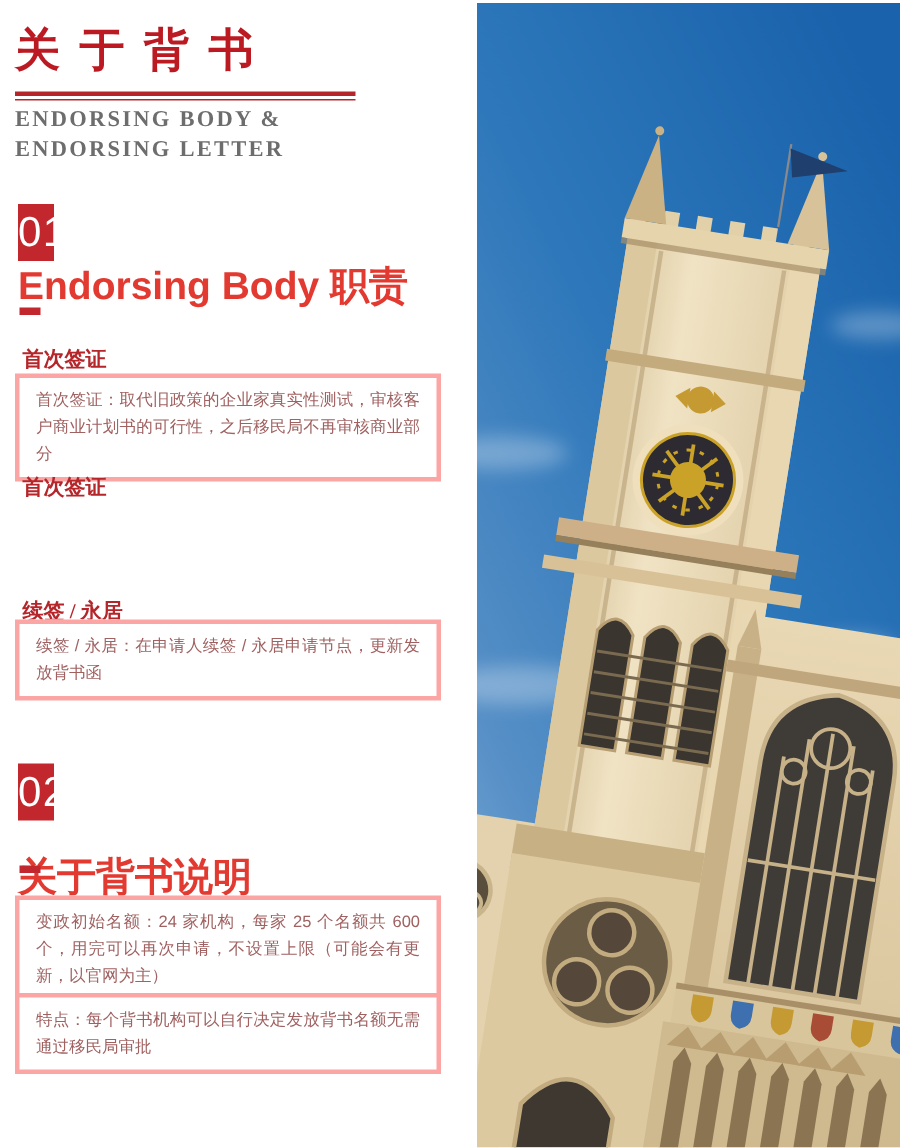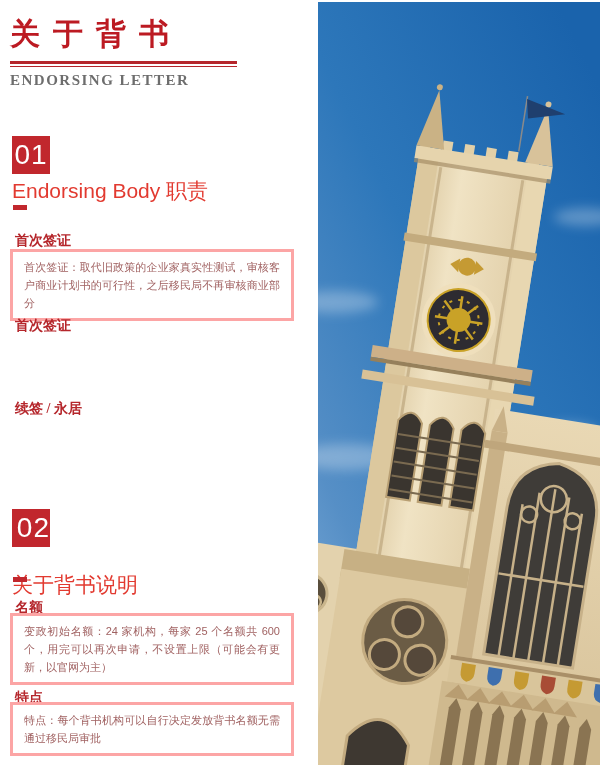--- a/index.html
+++ b/index.html
@@ -20,26 +20,26 @@
     border-top:3px solid #b5262b;border-bottom:1px solid #b5262b;
   }
   .subtitle{
     position:absolute;left:0;top:70px;
     font-family:"Liberation Serif", serif;font-weight:600;
     font-size:15px;line-height:20px;letter-spacing:1.5px;color:#6d6d6d;white-space:nowrap;
   }
 
   
   .num-badge{
-    position:absolute;left:2px;width:38px;height:38px;background:#c1272d;
+    position:absolute;left:2px;width:24px;height:38px;background:#c1272d;
     color:#ffffff;font-size:28px;line-height:38px;text-align:center;letter-spacing:1px;
   }
   .block-title{
     position:absolute;left:2px;margin:0;
-    font-size:21px;line-height:25px;font-weight:400;color:#e23a30;white-space:nowrap;
+    font-size:26px;line-height:25px;font-weight:700;color:#e23a30;white-space:nowrap;
   }
   .dash{position:absolute;left:3px;width:14px;height:5px;background:#c1272d;}
   .item-heading{
     position:absolute;left:1px;margin:4px;
     font-family:"Liberation Serif", serif;font-weight:bold;
     font-size:14px;line-height:16px;color:#b5262b;white-space:nowrap;
   }
   .textbox{
     position:absolute;left:0;width:256px;
     border:3px solid #fca5a5;background:#ffffff;
@@ -52,43 +52,45 @@
   .photo svg{display:block;}
 </style>
 </head>
 <body>
 
 <div class="left-col">
 
   <h1 class="page-title">关于背书</h1>
   <div class="title-rule"></div>
   <div class="subtitle">
+    <div>ENDORSING BODY &amp;</div>
     <div>ENDORSING LETTER</div>
   </div>
 
   <div class="num-badge" style="top:136px;">01</div>
   <h2 class="block-title" style="top:178px;">Endorsing Body 职责</h2>
   <div class="dash" style="top:205px;"></div>
 
   <h3 class="item-heading" style="top:229px;">首次签证</h3>
   <div class="textbox" style="top:249px;">首次签证：取代旧政策的企业家真实性测试，审核客户商业计划书的可行性，之后移民局不再审核商业部分</div>
 
   <h3 class="item-heading" style="top:314px;">首次签证</h3>
 
   <h3 class="item-heading" style="top:397px;">续签 / 永居</h3>
+  <div class="textbox" style="top:413px;">续签 / 永居：在申请人续签 / 永居申请节点，更新发放背书函</div>
 
   <div class="num-badge" style="top:509px;text-align:right;">02</div>
   <h2 class="block-title" style="top:550px;margin-top:22px;">关于背书说明</h2>
   <div class="dash" style="top:577px;"></div>
 
   <h3 class="item-heading" style="top:596px;">名额</h3>
-  <div class="textbox" style="top:613px;">变政初始名额：24 家机构，每家 25 个名额共 600 个，用完可以再次申请，不设置上限（可能会有更新，以官网为主）</div>
+  <div class="textbox" style="top:597px;">变政初始名额：24 家机构，每家 25 个名额共 600 个，用完可以再次申请，不设置上限（可能会有更新，以官网为主）</div>
 
   <h3 class="item-heading" style="top:686px;">特点</h3>
-  <div class="textbox" style="top:702px;">特点：每个背书机构可以自行决定发放背书名额无需通过移民局审批</div>
+  <div class="textbox" style="top:662px;">特点：每个背书机构可以自行决定发放背书名额无需通过移民局审批</div>
 
 </div>
 
 <div class="photo">
   <svg width="282" height="763" viewBox="0 0 282 763" xmlns="http://www.w3.org/2000/svg">
     <defs>
       <linearGradient id="sky" x1="0.85" y1="0" x2="0.1" y2="1">
         <stop offset="0" stop-color="#1a63ac"></stop>
         <stop offset="0.45" stop-color="#2d77ba"></stop>
         <stop offset="0.8" stop-color="#568fc6"></stop>

